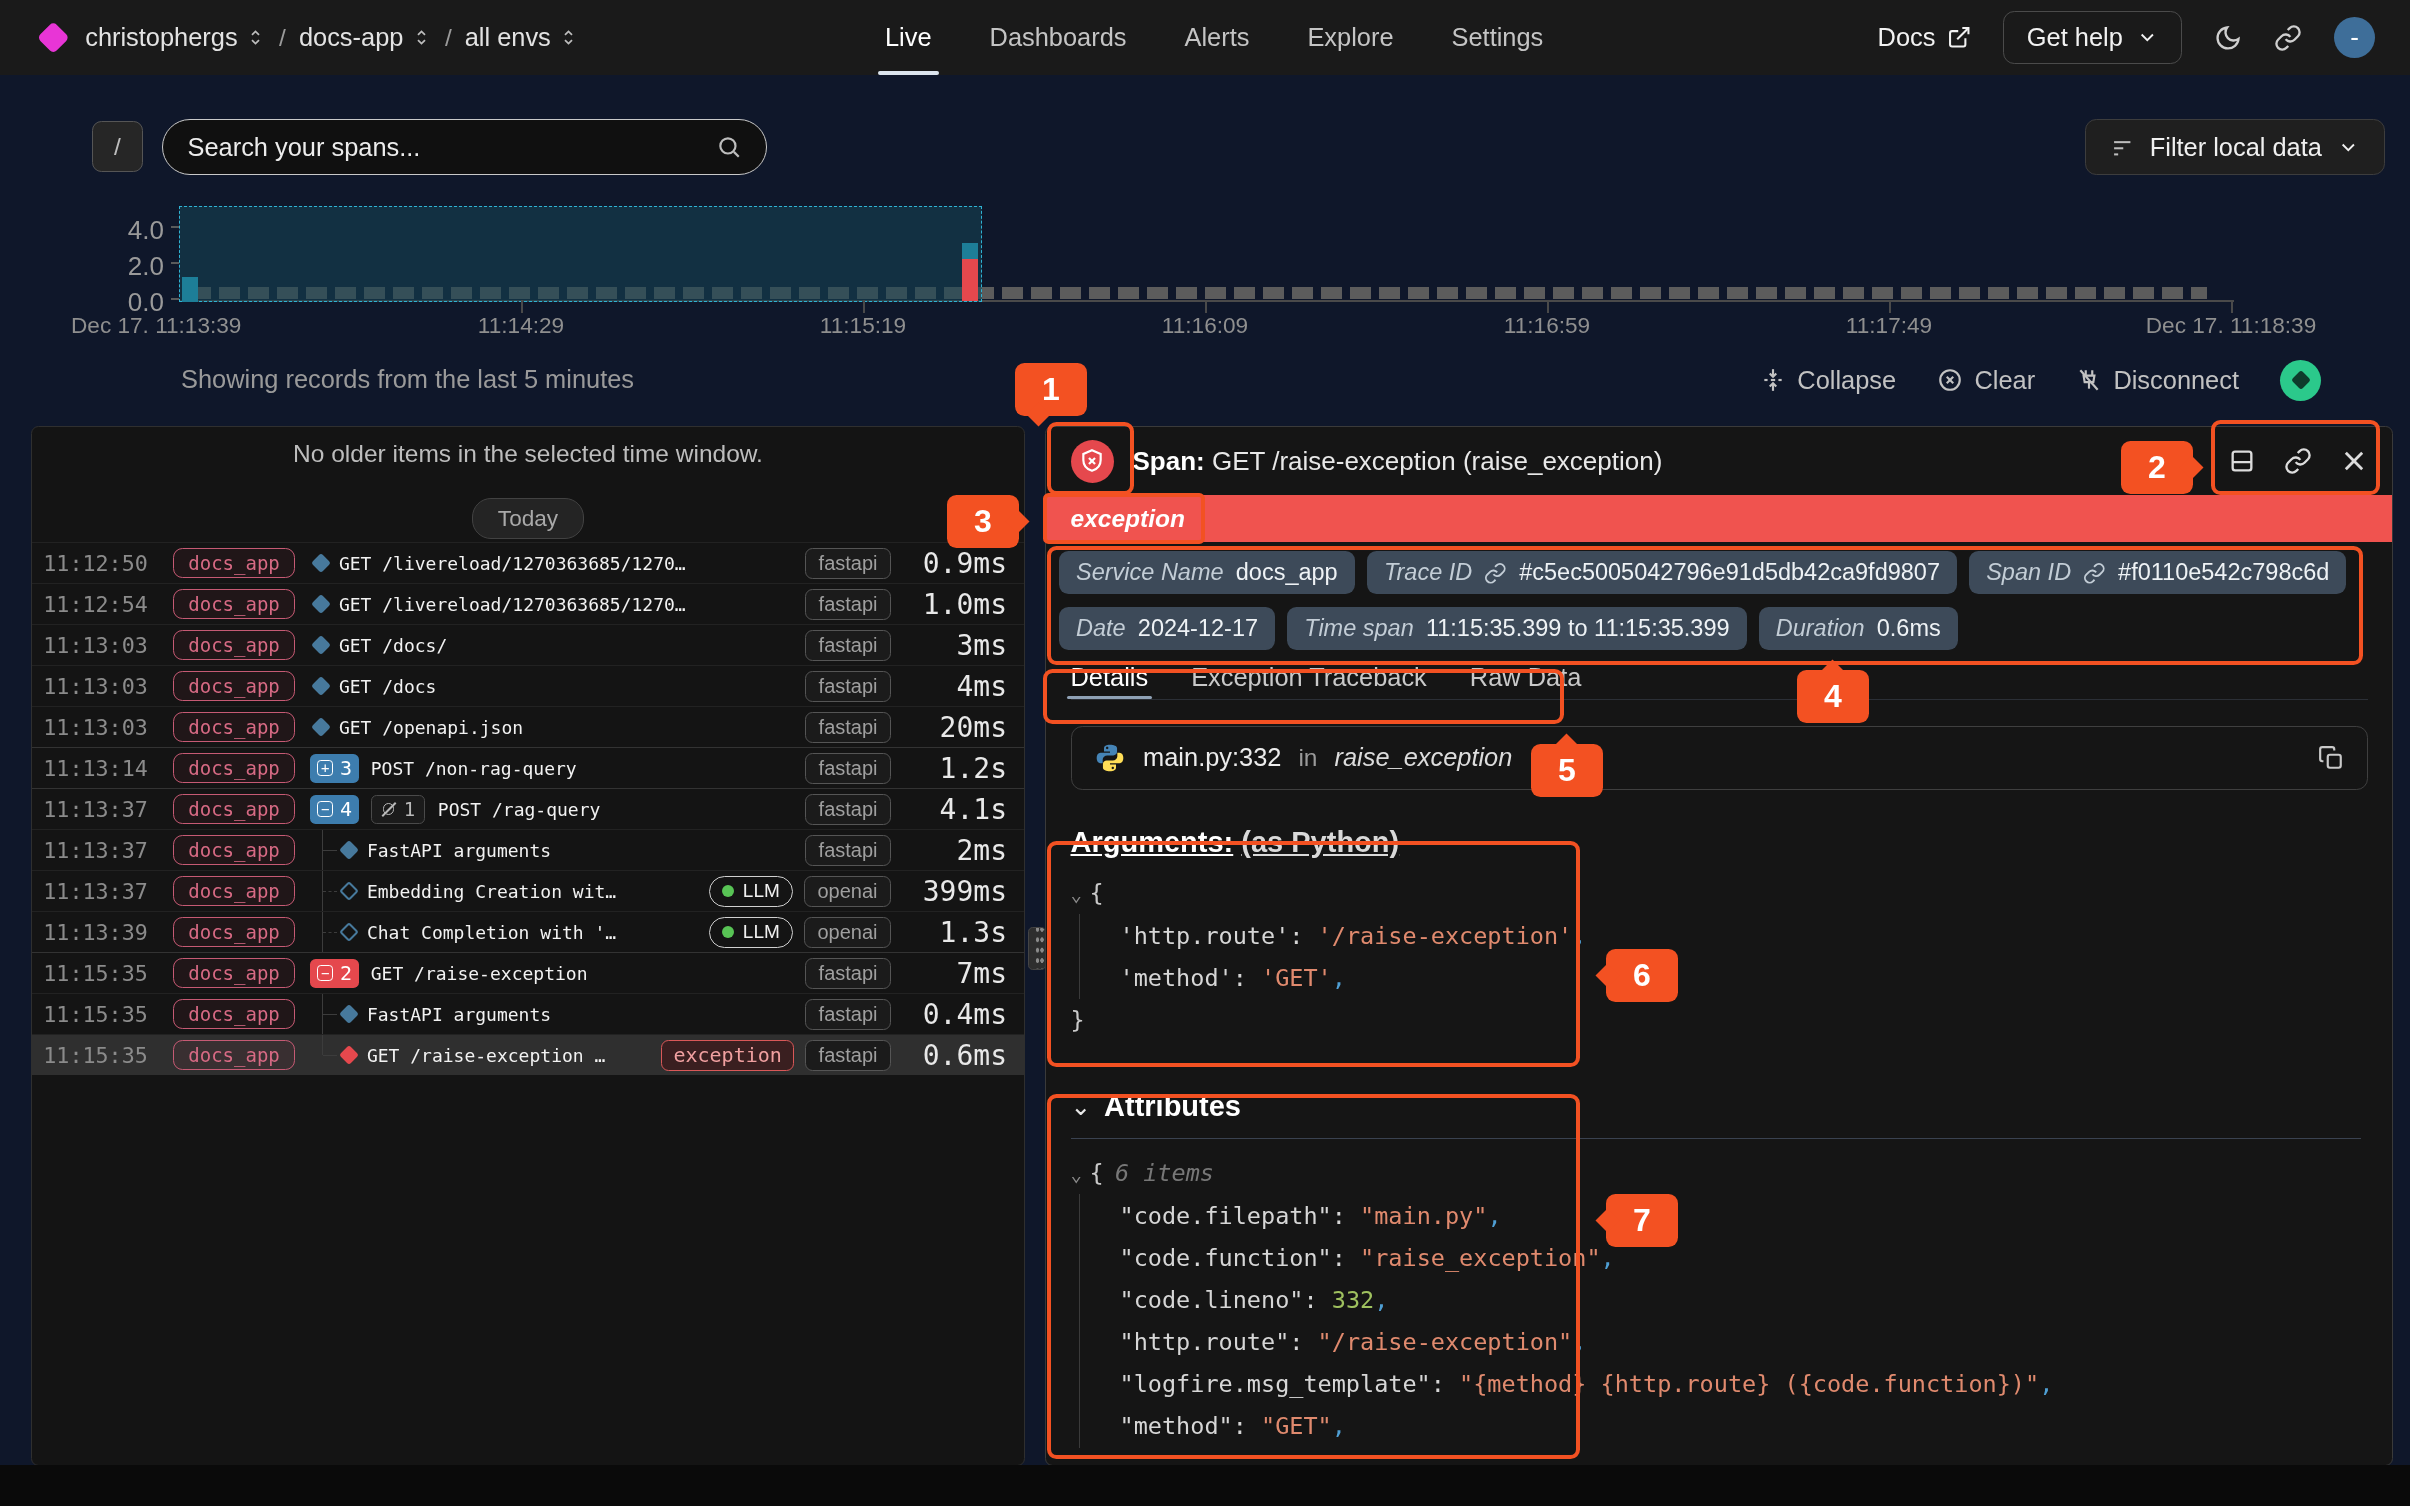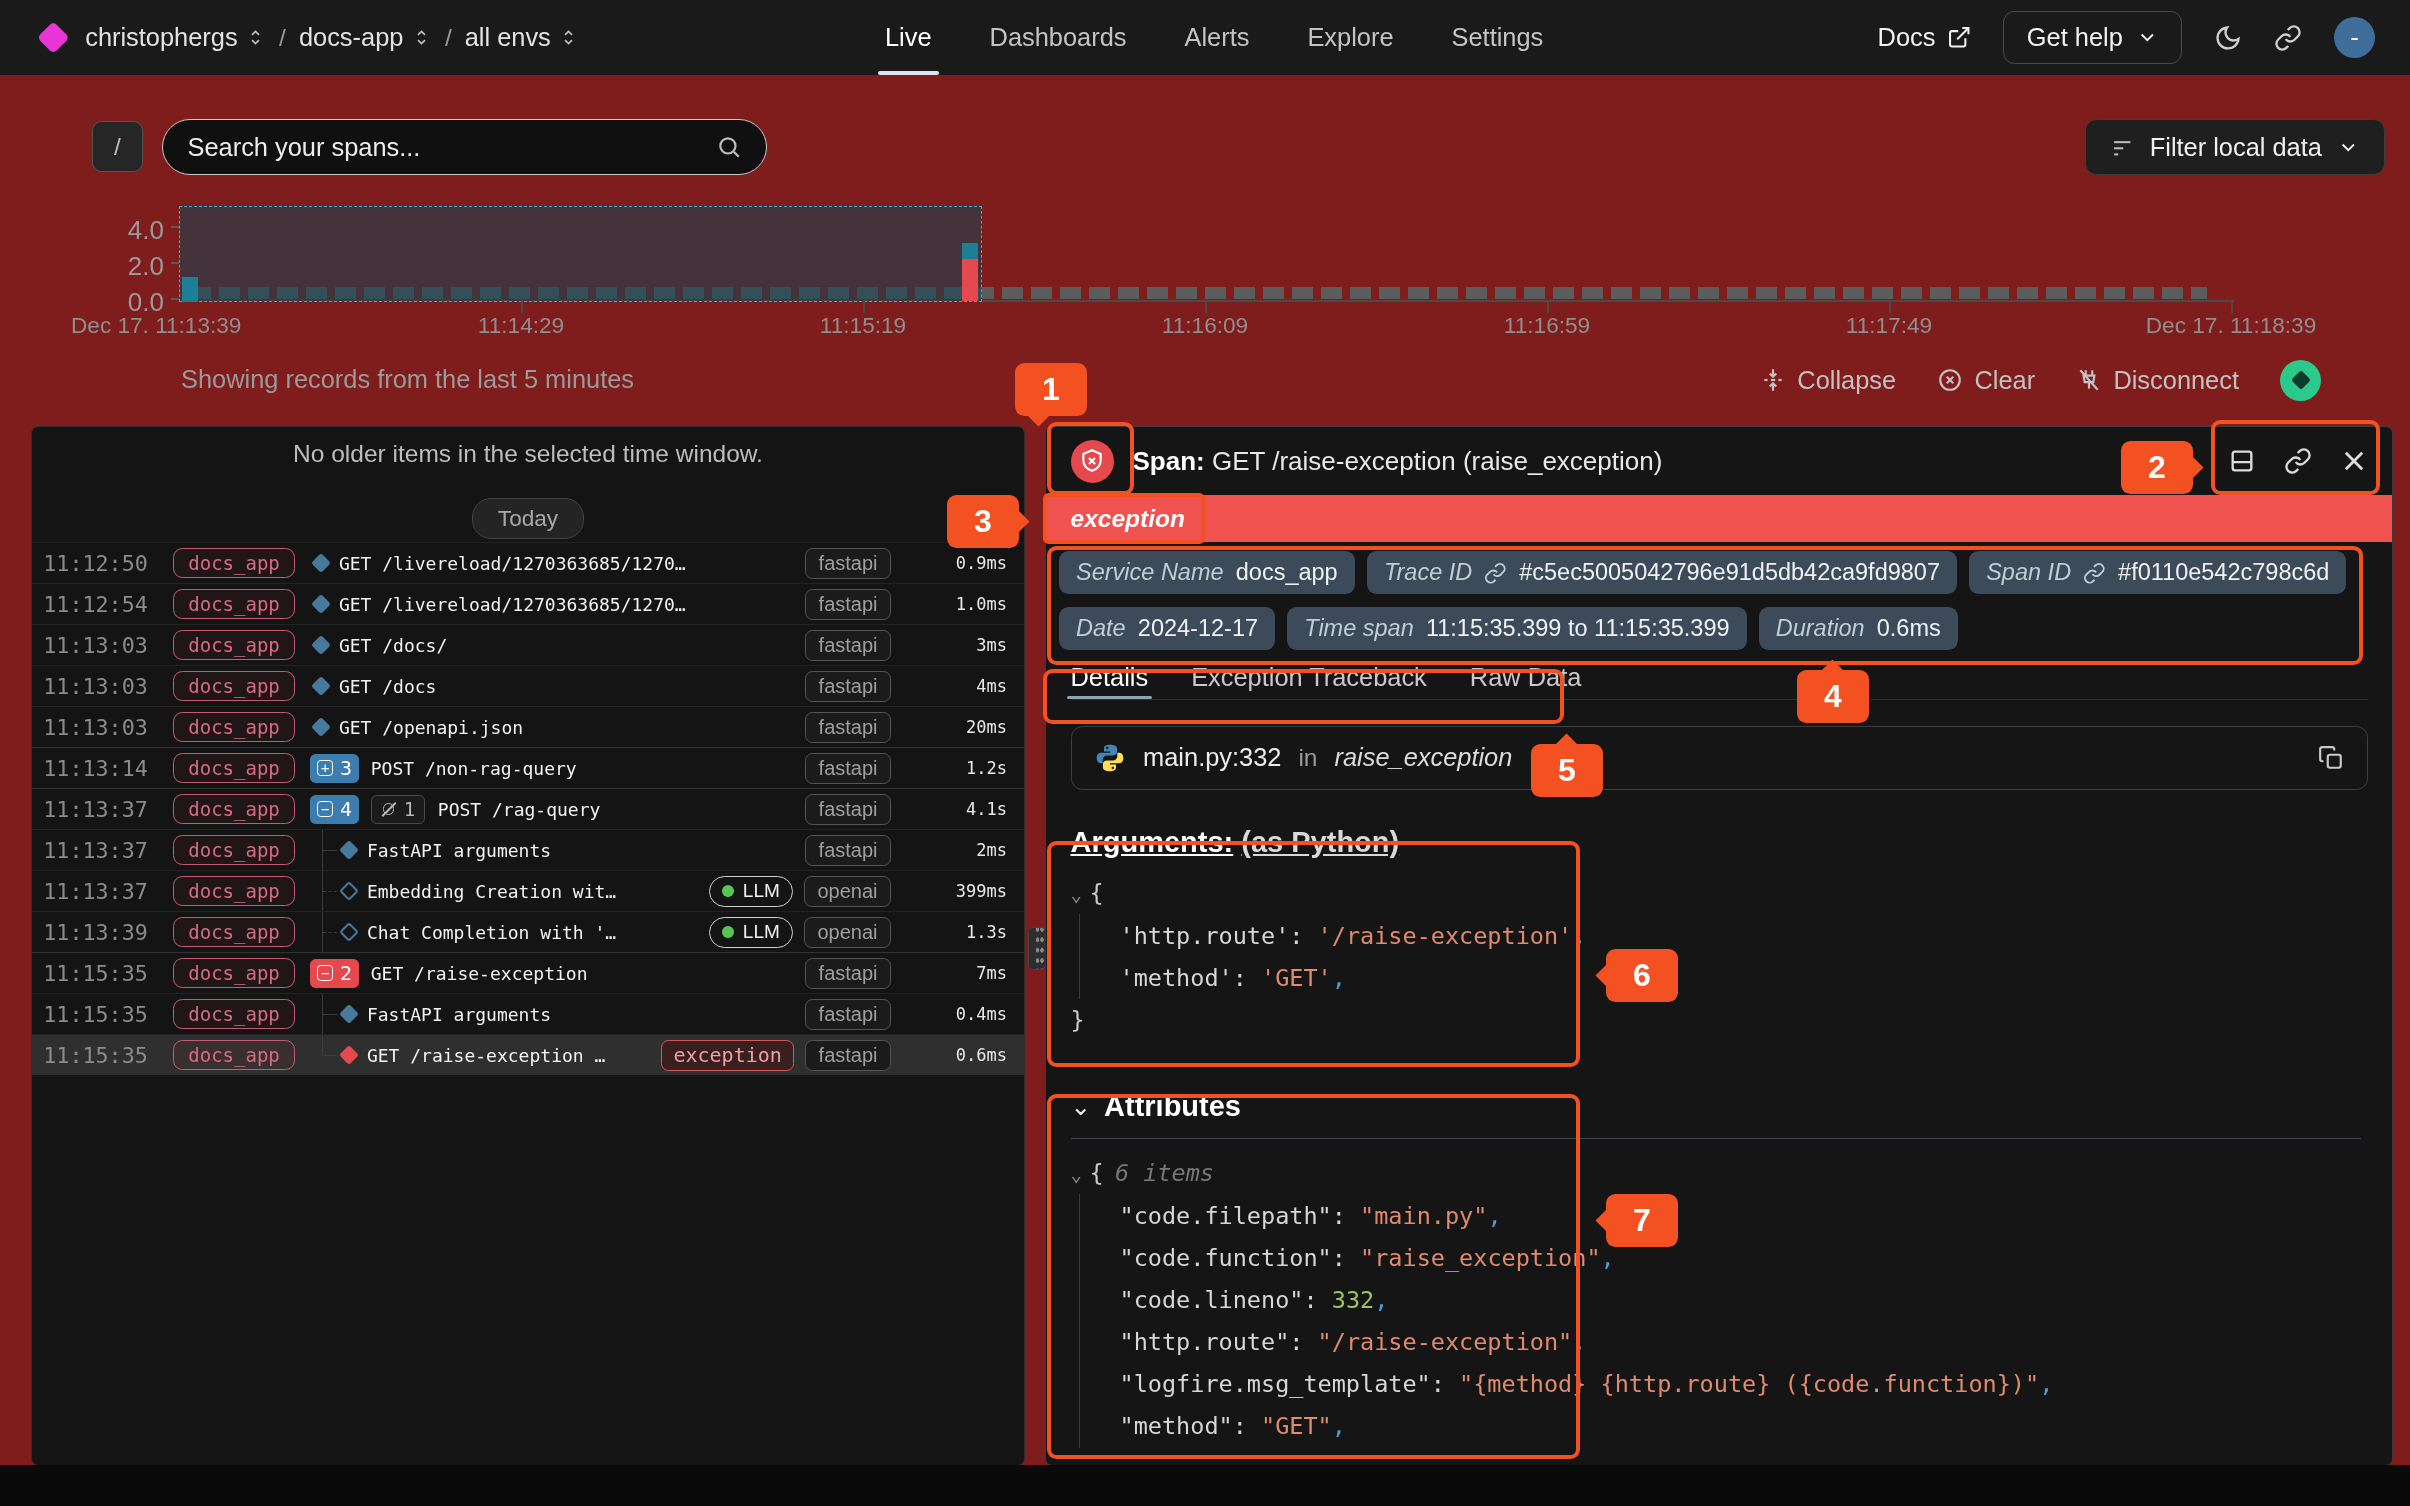--- a/index.html
+++ b/index.html
@@ -1,17 +1,17 @@
 <!DOCTYPE html>
 <html style="font-size:15px"><head>
 <meta charset="utf-8">
 <style>
   * { margin:0; padding:0; box-sizing:border-box; }
   html,body { width:2411px; height:1507px; background:#0d0d0d; font-family:"Liberation Sans", sans-serif; color:#e8e8e8; overflow:hidden; }
-  .stage { position:relative; width:2411px; height:1507px; background:#7f1d1d; }
+  .stage { position:relative; width:2411px; height:1507px; background:#0f172a; }
   svg { display:block; }
 
   
   .topnav { position:absolute; top:0; left:0; width:2411px; height:75px; background:#1a1a1a; display:flex; align-items:center; padding:0 36px; }
   .logo-diamond { width:22.6px; height:22.6px; background:#e835d6; border-radius:4.7px; transform:rotate(45deg); margin:0 21px 0 5.6px; flex:none; }
   .crumbs { display:flex; align-items:center; gap:13px; font-size:25.4px; color:#e3e3e3; }
   .crumb { display:flex; align-items:center; gap:7.5px; cursor:pointer; }
   .crumb-sep { color:#9a9a9a; font-size:24.5px; }
   .updown { color:#bdbdbd; }
   .nav-tabs { position:absolute; left:885px; top:0; height:75px; display:flex; gap:58px; align-items:center; font-size:25.4px; }
@@ -80,21 +80,21 @@
   .eyebadge { height:29px; border:1.4px solid #4a4a4a; background:#1b1b1b; border-radius:5.6px; display:flex; align-items:center; gap:6.6px; padding:0 8.5px; color:#b9b9b9; font-size:19px; flex:none; margin-right:13px; }
   .eyeoff { position:relative; width:17px; height:17px; }
   .eyeoff::before { content:""; position:absolute; left:2.8px; top:2.8px; width:9.4px; height:9.4px; border:1.9px solid #b9b9b9; border-radius:50%; }
   .eyeoff::after { content:""; position:absolute; left:7.5px; top:-0.9px; width:1.9px; height:19px; background:#b9b9b9; transform:rotate(45deg); }
   .rname { font-size:18px; color:#f2f2f2; white-space:nowrap; overflow:hidden; }
   .rright { margin-left:auto; display:flex; align-items:center; gap:11.3px; flex:none; }
   .llm-pill { height:31px; border:1.4px solid #d0d0d0; border-radius:16px; display:flex; align-items:center; gap:8.5px; padding:0 12.2px; color:#f0f0f0; font-size:19px; font-family:"Liberation Sans",sans-serif; }
   .llm-pill i { width:12.2px; height:12.2px; border-radius:50%; background:#58c455; }
   .tag-exc { height:31px; border:1.4px solid #d95858; background:#3a1f20; border-radius:7.5px; display:flex; align-items:center; padding:0 11.3px; color:#f0a0a0; font-size:20px; }
   .origin-pill { height:31px; border:1.4px solid #555; background:#1b1b1b; border-radius:7.5px; display:flex; align-items:center; padding:0 12.2px; color:#9f9f9f; font-size:20px; font-family:"Liberation Sans",sans-serif; }
-  .dur { width:105px; text-align:right; font-size:17px; color:#e8e8e8; }
+  .dur { width:105px; text-align:right; font-size:28px; color:#e8e8e8; }
 
   
   .grip { position:absolute; left:1028px; top:927px; width:18px; height:43px; background:#2e2e2e; border:0.9px solid #454545; border-radius:4.7px;
     background-image:radial-gradient(#8a8a8a 1.7px, transparent 1.9px), radial-gradient(#8a8a8a 1.7px, transparent 1.9px);
     background-size:8.5px 10.4px; background-position:3.8px 6.6px, 8.5px 6.6px; background-repeat:repeat-y; cursor:col-resize; }
 
   
   .detail { position:absolute; left:1045px; top:426px; width:1348px; height:1040px; background:#151515; border:0.9px solid #3a3a3a; border-radius:7.5px; overflow:hidden; }
   .dhead { height:68px; display:flex; align-items:center; padding:0 24.5px; gap:19px; }
   .shield { width:43px; height:43px; border-radius:50%; background:#e5484d; display:flex; align-items:center; justify-content:center; color:#fff; flex:none; }

